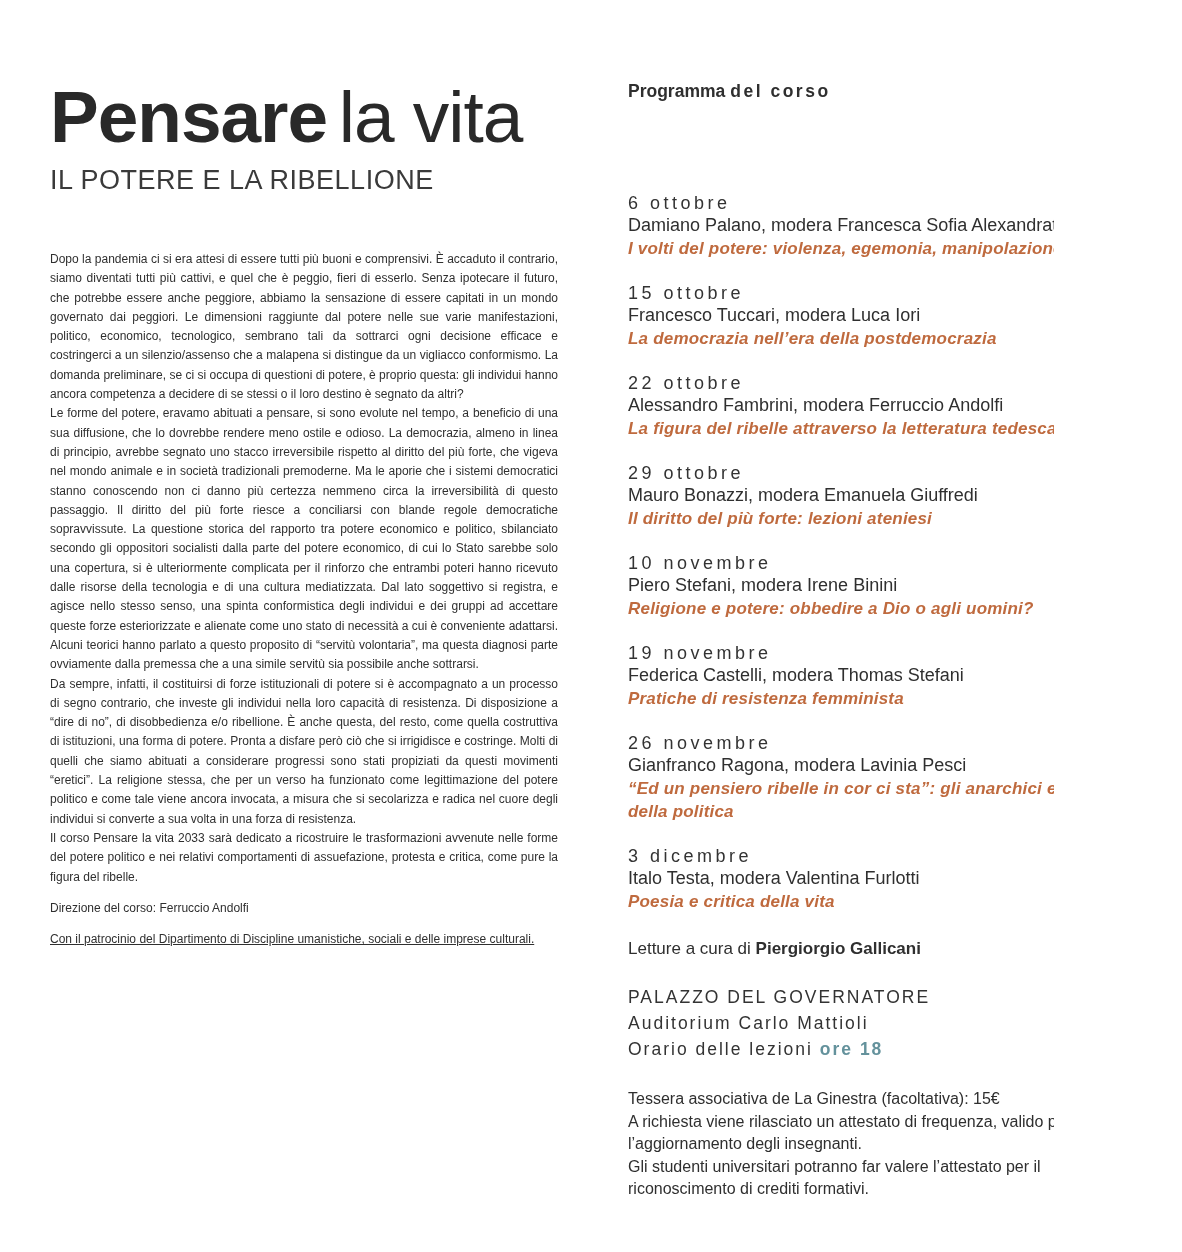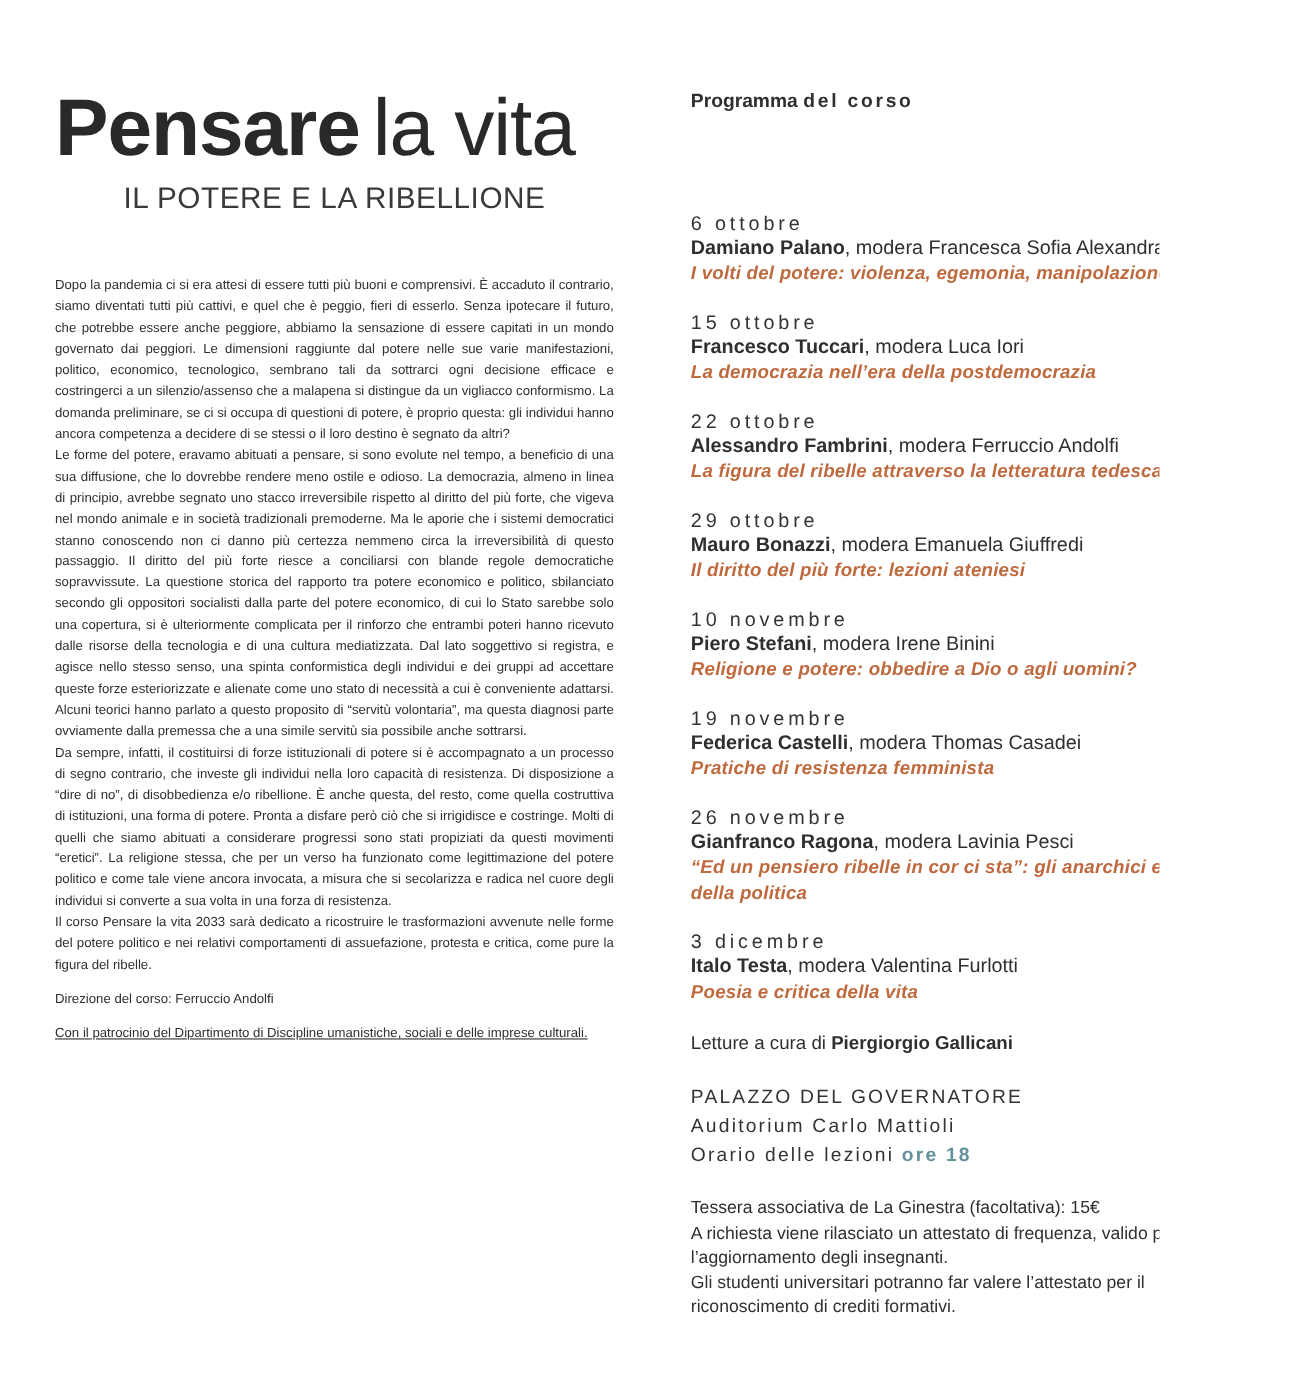--- a/index.html
+++ b/index.html
@@ -9,40 +9,40 @@
   }
   
   .masthead { position:absolute; left:50px; top:80px; width:508px; }
   .masthead h1 {
     margin:0; font-size:73px; line-height:1; letter-spacing:-1px;
     color:#292929; white-space:nowrap; font-weight:normal;
   }
   .t-bold { font-weight:bold; }
   .t-light { font-weight:normal; margin-left:0.16em; }
   .subtitle {
-    margin-top:12px; text-align:center; font-size:27px; letter-spacing:0.5px;
+    margin-top:12px; text-align:left; font-size:27px; letter-spacing:0.5px;
     color:#3a3a3a; line-height:1.15;
   }
   .intro {
     position:absolute; left:50px; top:250px; width:508px;
     font-size:12px; line-height:19.3px; text-align:justify; color:#2f2f2f;
   }
   .intro p { margin:0; }
   .intro .direction { margin-top:12px; text-align:left; }
   .intro .patronage { margin-top:12px; text-align:left;text-decoration:underline; }
   
   .program { position:absolute; left:628px; top:80px; width:512px; }
   .prog-header { font-size:17.5px; line-height:22px; color:#2f2f2f; }
   .ph-bold { font-weight:bold; }
   .ph-rest { letter-spacing:2.5px; margin-left:5px;font-weight:bold; }
   .entries { margin-top:90px; }
   .entry { margin-bottom:22px; }
   .e-date { font-size:18px; letter-spacing:3.5px; line-height:22px; color:#333333; }
   .e-speaker { font-size:18px; line-height:23px; color:#2f2f2f; }
-  .e-name { font-weight:bold; }
+  .e-name { font-weight:normal; }
   .e-title {
     font-size:17px; line-height:23px; font-style:italic; font-weight:bold;
     letter-spacing:0.2px; color:#bf6a3e;
   }
   .letture { margin:24px 0 0 0; font-size:17px; line-height:23px; }
   .letture strong { font-weight:bold; }
   .venue { margin-top:24px; font-size:17.5px; letter-spacing:2px; line-height:26px; color:#333333; }
   .v-time { color:#64929c; font-weight:bold; }
   .notes { margin-top:26px; font-size:16px; line-height:22.5px; color:#2f2f2f; }
 </style>
@@ -96,21 +96,21 @@
   </div>
 
   <div class="entry">
     <div class="e-date">10 novembre</div>
     <div class="e-speaker"><span class="e-name">Piero Stefani</span><span class="e-mod">, modera Irene Binini</span></div>
     <div class="e-title">Religione e potere: obbedire a Dio o agli uomini?</div>
   </div>
 
   <div class="entry">
     <div class="e-date">19 novembre</div>
-    <div class="e-speaker"><span class="e-name">Federica Castelli</span><span class="e-mod">, modera Thomas Casadei</span></div>
+    <div class="e-speaker"><span class="e-name">Federica Castelli</span><span class="e-mod">, modera Thomas Stefani</span></div>
     <div class="e-title">Pratiche di resistenza femminista</div>
   </div>
 
   <div class="entry">
     <div class="e-date">26 novembre</div>
     <div class="e-speaker"><span class="e-name">Gianfranco Ragona</span><span class="e-mod">, modera Lavinia Pesci</span></div>
     <div class="e-title">“Ed un pensiero ribelle in cor ci sta”: gli anarchici e la critica della politica</div>
   </div>
 
   <div class="entry">

